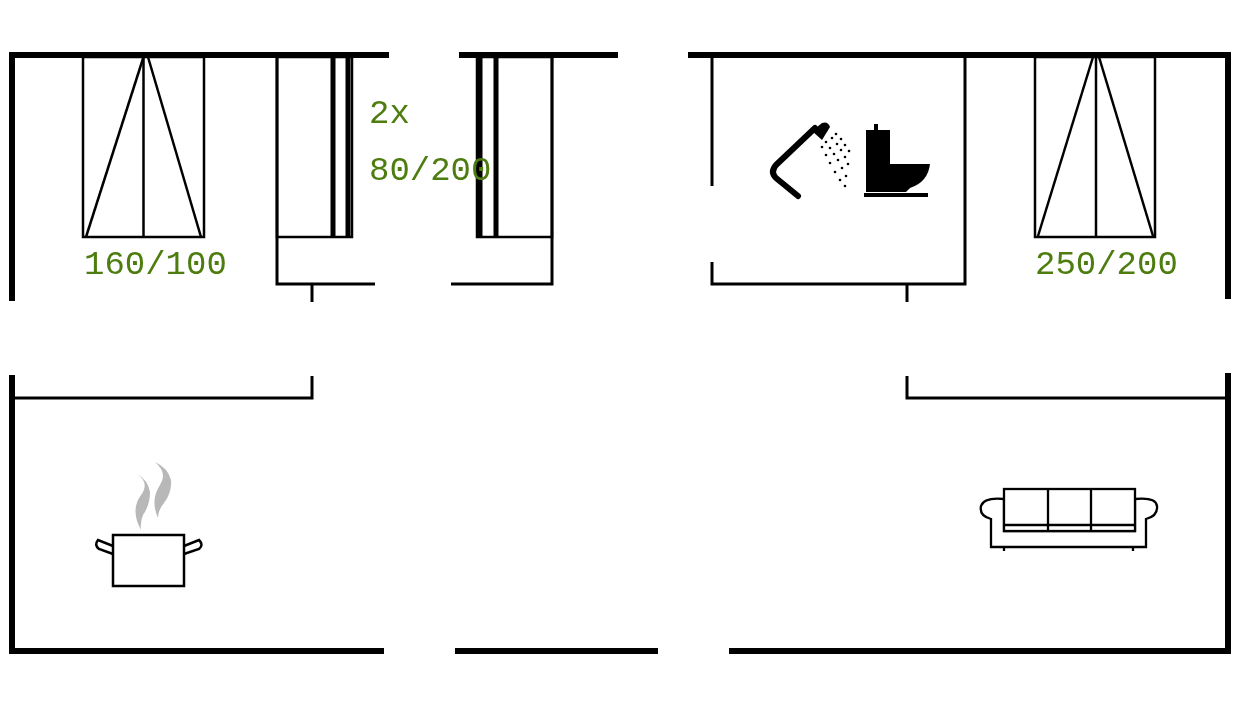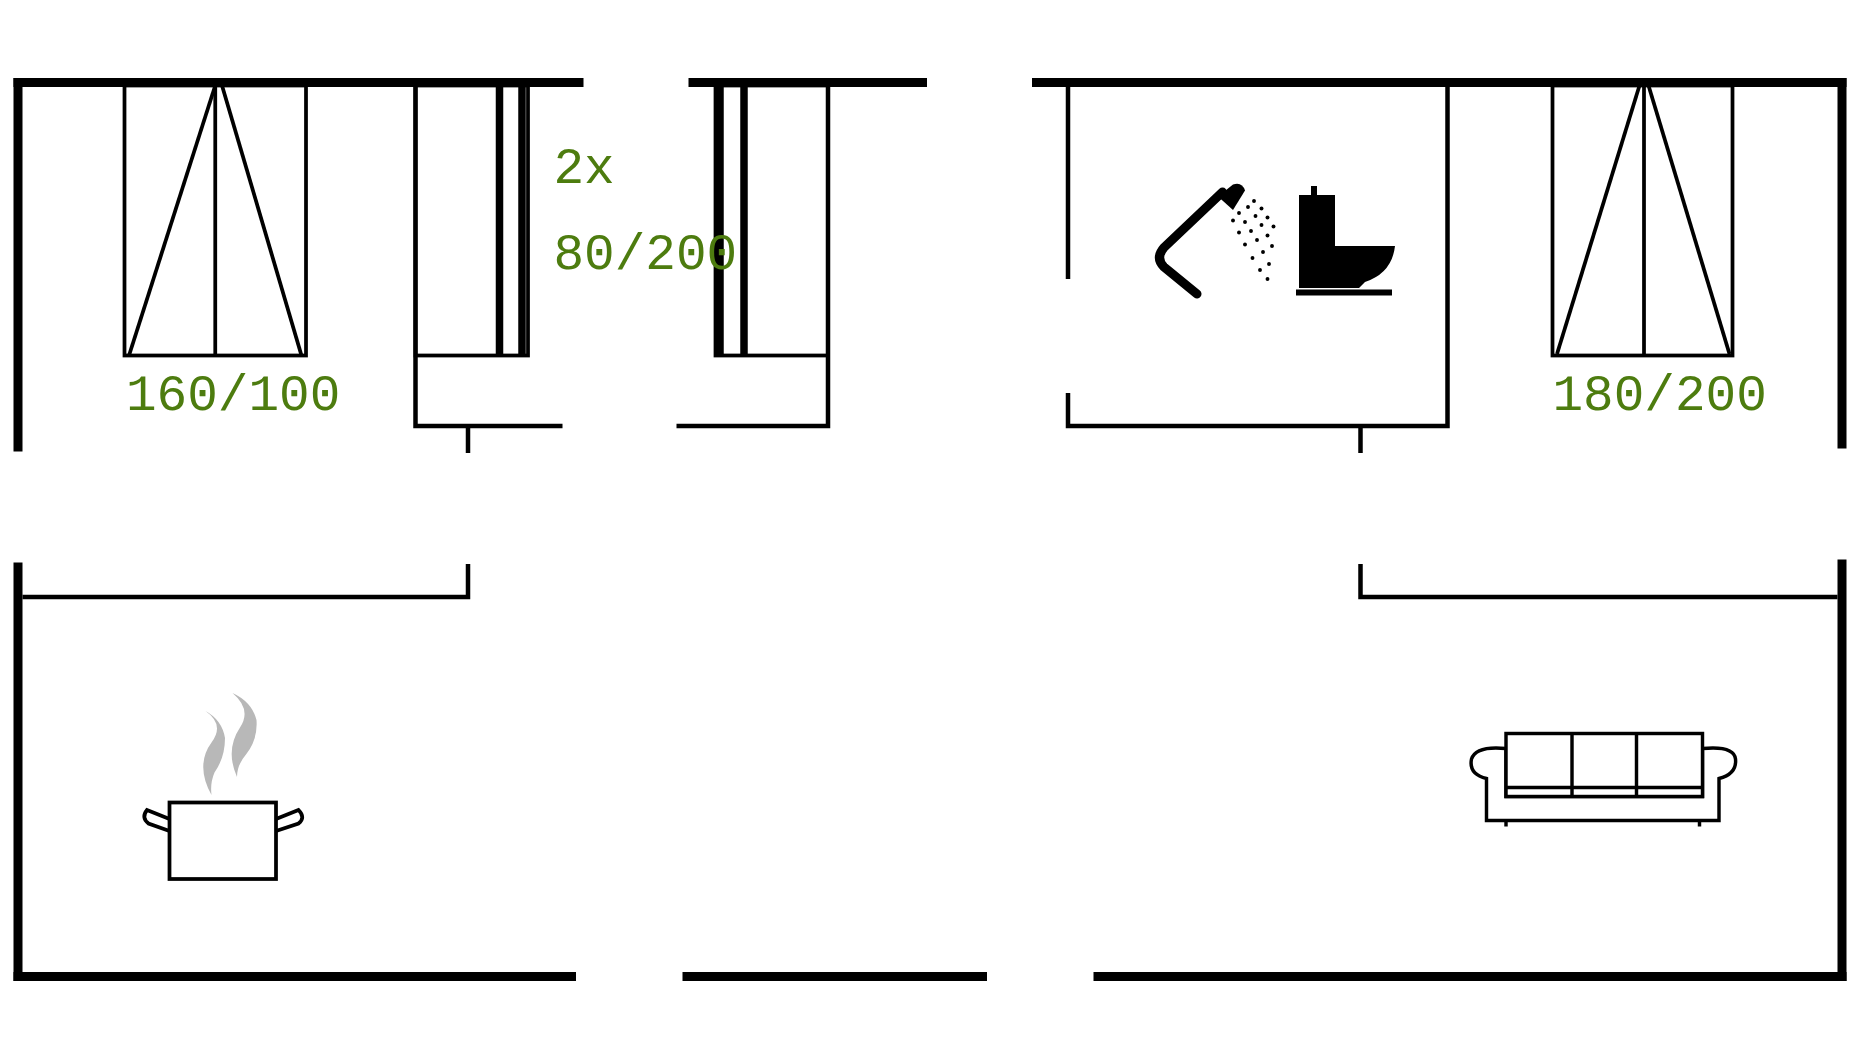--- a/index.html
+++ b/index.html
@@ -112,13 +112,13 @@
     <line x1="1091" y1="489" x2="1091" y2="531"></line>
     <line x1="1004" y1="525" x2="1135" y2="525"></line>
     <line x1="1004" y1="547" x2="1004" y2="551"></line>
     <line x1="1133" y1="547" x2="1133" y2="551"></line>
   </g>
 </svg>
 
 <div class="label" style="left:84px; top:246px;">160/100</div>
 <div class="label" style="left:369px; top:95px;">2x</div>
 <div class="label" style="left:369px; top:136px;margin-top:16px;">80/200</div>
-<div class="label" style="left:1035px; top:246px;">180/200</div>
+<div class="label" style="left:1035px; top:246px;">250/200</div>
 
 </body></html>

